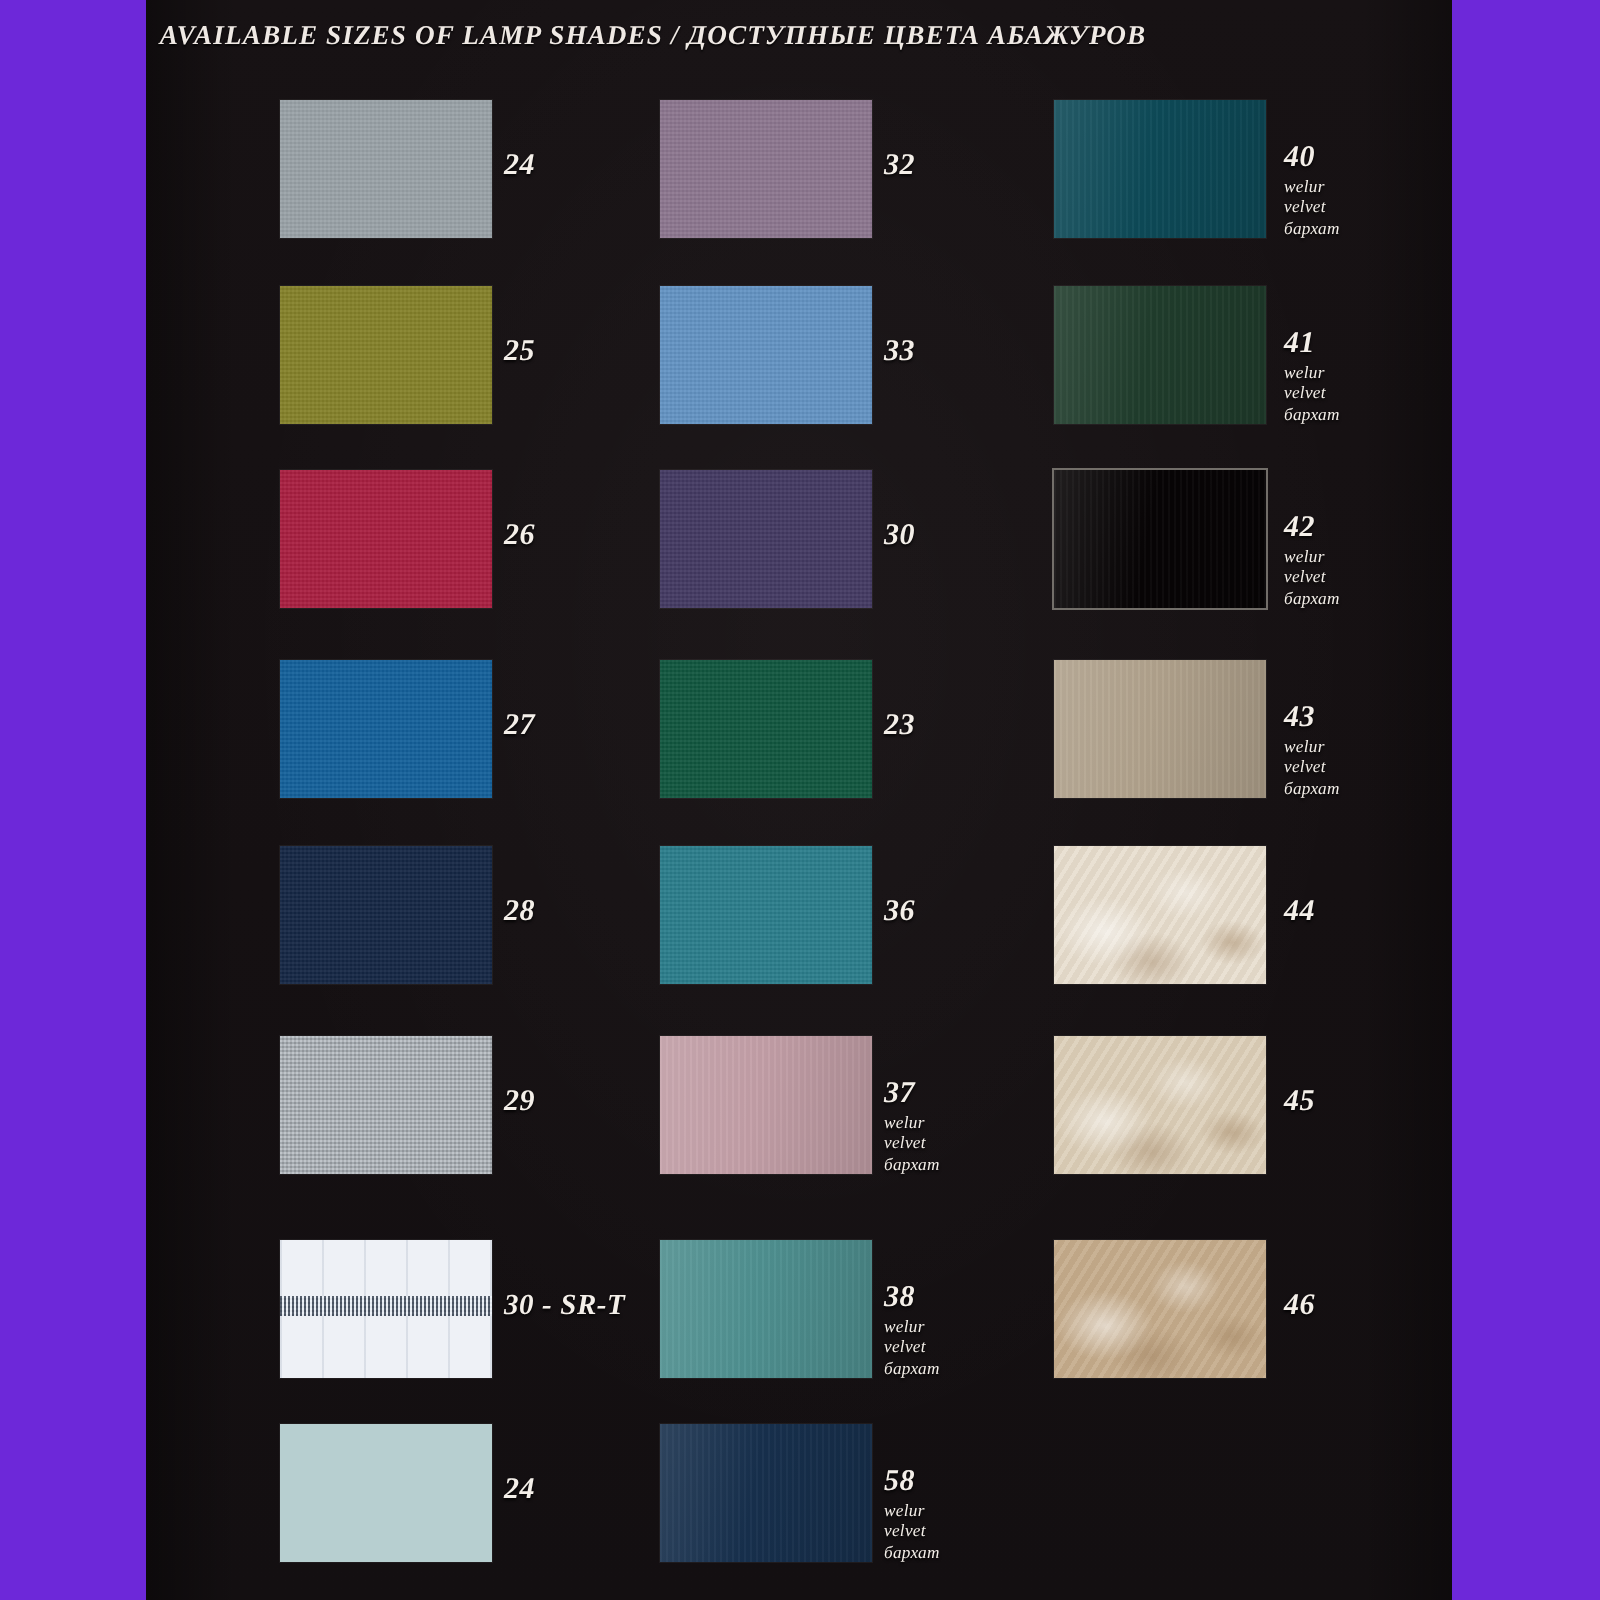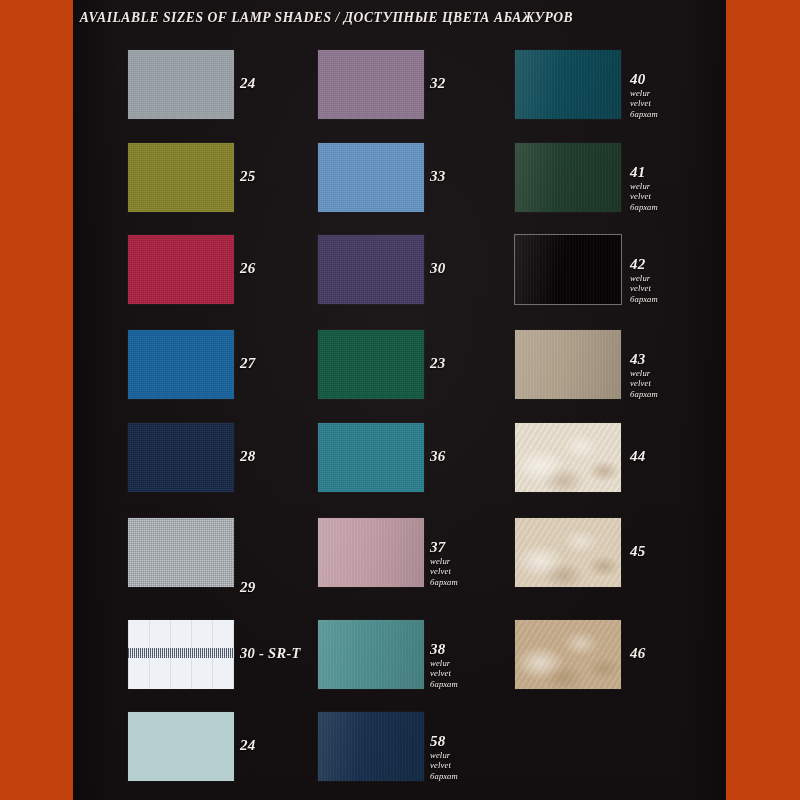--- a/index.html
+++ b/index.html
@@ -4,21 +4,21 @@
 <style>
   html, body {
     margin: 0;
     padding: 0;
     background: #ffffff;
   }
   #page {
     position: relative;
     width: 800px;
     height: 800px;
-    background: #c2410c;
+    background: #6d28d9;
     overflow: hidden;
     font-family: "Liberation Serif", "DejaVu Serif", serif;
   }
   
   #sheet {
     position: absolute;
     left: 73px;
     top: 0px;
     width: 653px;
     height: 800px;
@@ -50,21 +50,21 @@
     font-size: 13.6px;
     letter-spacing: 0.55px;
     white-space: nowrap;
     text-shadow: 0 1px 1px rgba(0,0,0,0.8);
     z-index: 4;
   }
 
   
   #grid {
     position: absolute;
-    left: 0;
+    left: 12px;
     top: 0;
     width: 653px;
     height: 680px;
     z-index: 3;
   }
   .cell {
     position: absolute;
   }
   .swatch {
     position: absolute;
@@ -193,21 +193,21 @@
         </div>
       </div>
       <div class="label" style="left: 240px; top: 449px;">
         <span class="num">28</span>
       </div>
       <div class="cell" style="left: 128px; top: 518px;">
         <div class="swatch" style="width: 106px; height: 69px; background: rgb(174, 181, 187);">
           <div class="tex fineweave"></div>
         </div>
       </div>
-      <div class="label" style="left: 240px; top: 544px; margin-top: 36px;">
+      <div class="label" style="left: 240px; top: 544px;">
         <span class="num">29</span>
       </div>
       <div class="cell" style="left: 128px; top: 620px;">
         <div class="swatch" style="width: 106px; height: 69px; background: rgb(238, 241, 246);">
           <div class="tex sheer"></div>
           <div class="band"></div>
         </div>
       </div>
       <div class="label wide" style="left: 240px; top: 646px;">
         <span class="num">30 - SR-T</span>

